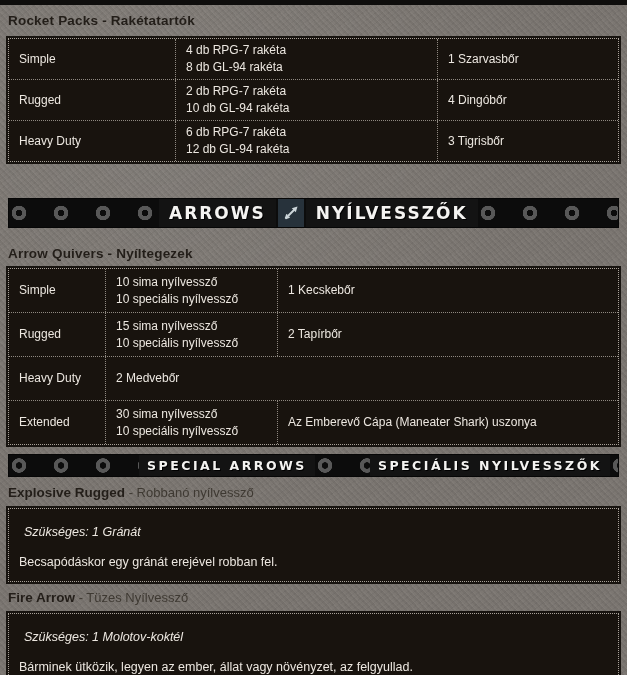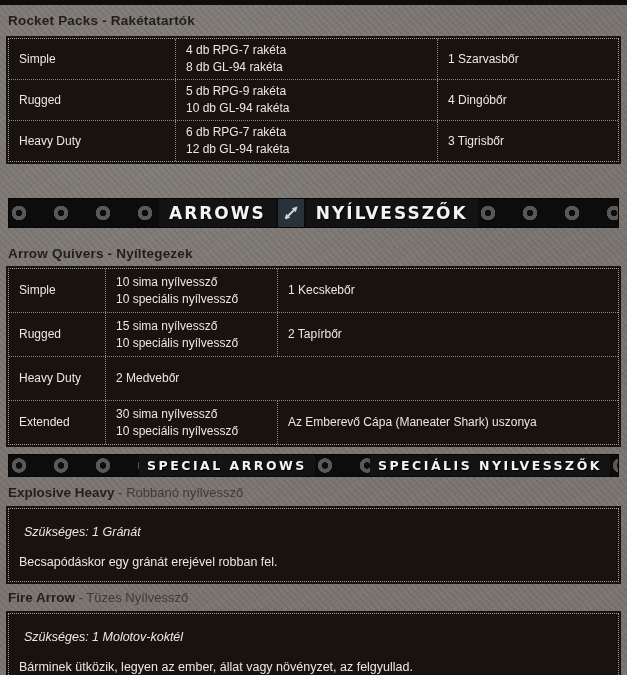--- a/index.html
+++ b/index.html
@@ -101,21 +101,21 @@
       <div class="cell">Simple</div>
       <div class="cell">
         <span>4 db RPG-7 rakéta</span>
         <span>8 db GL-94 rakéta</span>
       </div>
       <div class="cell">1 Szarvasbőr</div>
     </div>
     <div class="row">
       <div class="cell">Rugged</div>
       <div class="cell">
-        <span>5 db RPG-9 rakéta</span>
+        <span>2 db RPG-7 rakéta</span>
         <span>10 db GL-94 rakéta</span>
       </div>
       <div class="cell">4 Dingóbőr</div>
     </div>
     <div class="row">
       <div class="cell">Heavy Duty</div>
       <div class="cell">
         <span>6 db RPG-7 rakéta</span>
         <span>12 db GL-94 rakéta</span>
       </div>
@@ -172,21 +172,21 @@
 
   <div class="banner banner2">
     <div class="trib left2"></div>
     <div class="banner-label">SPECIAL ARROWS</div>
     <div class="trib mid2"></div>
     <div class="banner-label">SPECIÁLIS NYILVESSZŐK</div>
     <div class="trib grow"></div>
   </div>
 
   <div class="item-head">
-    <span class="nm">Explosive Heavy</span>
+    <span class="nm">Explosive Rugged</span>
     <span class="sub">- Robbanó nyílvessző</span>
   </div>
 
   <div class="infobox">
     <p class="req">Szükséges: 1 Gránát</p>
     <p class="desc">Becsapódáskor egy gránát erejével robban fel.</p>
   </div>
 
   <div class="item-head second">
     <span class="nm">Fire Arrow</span>

